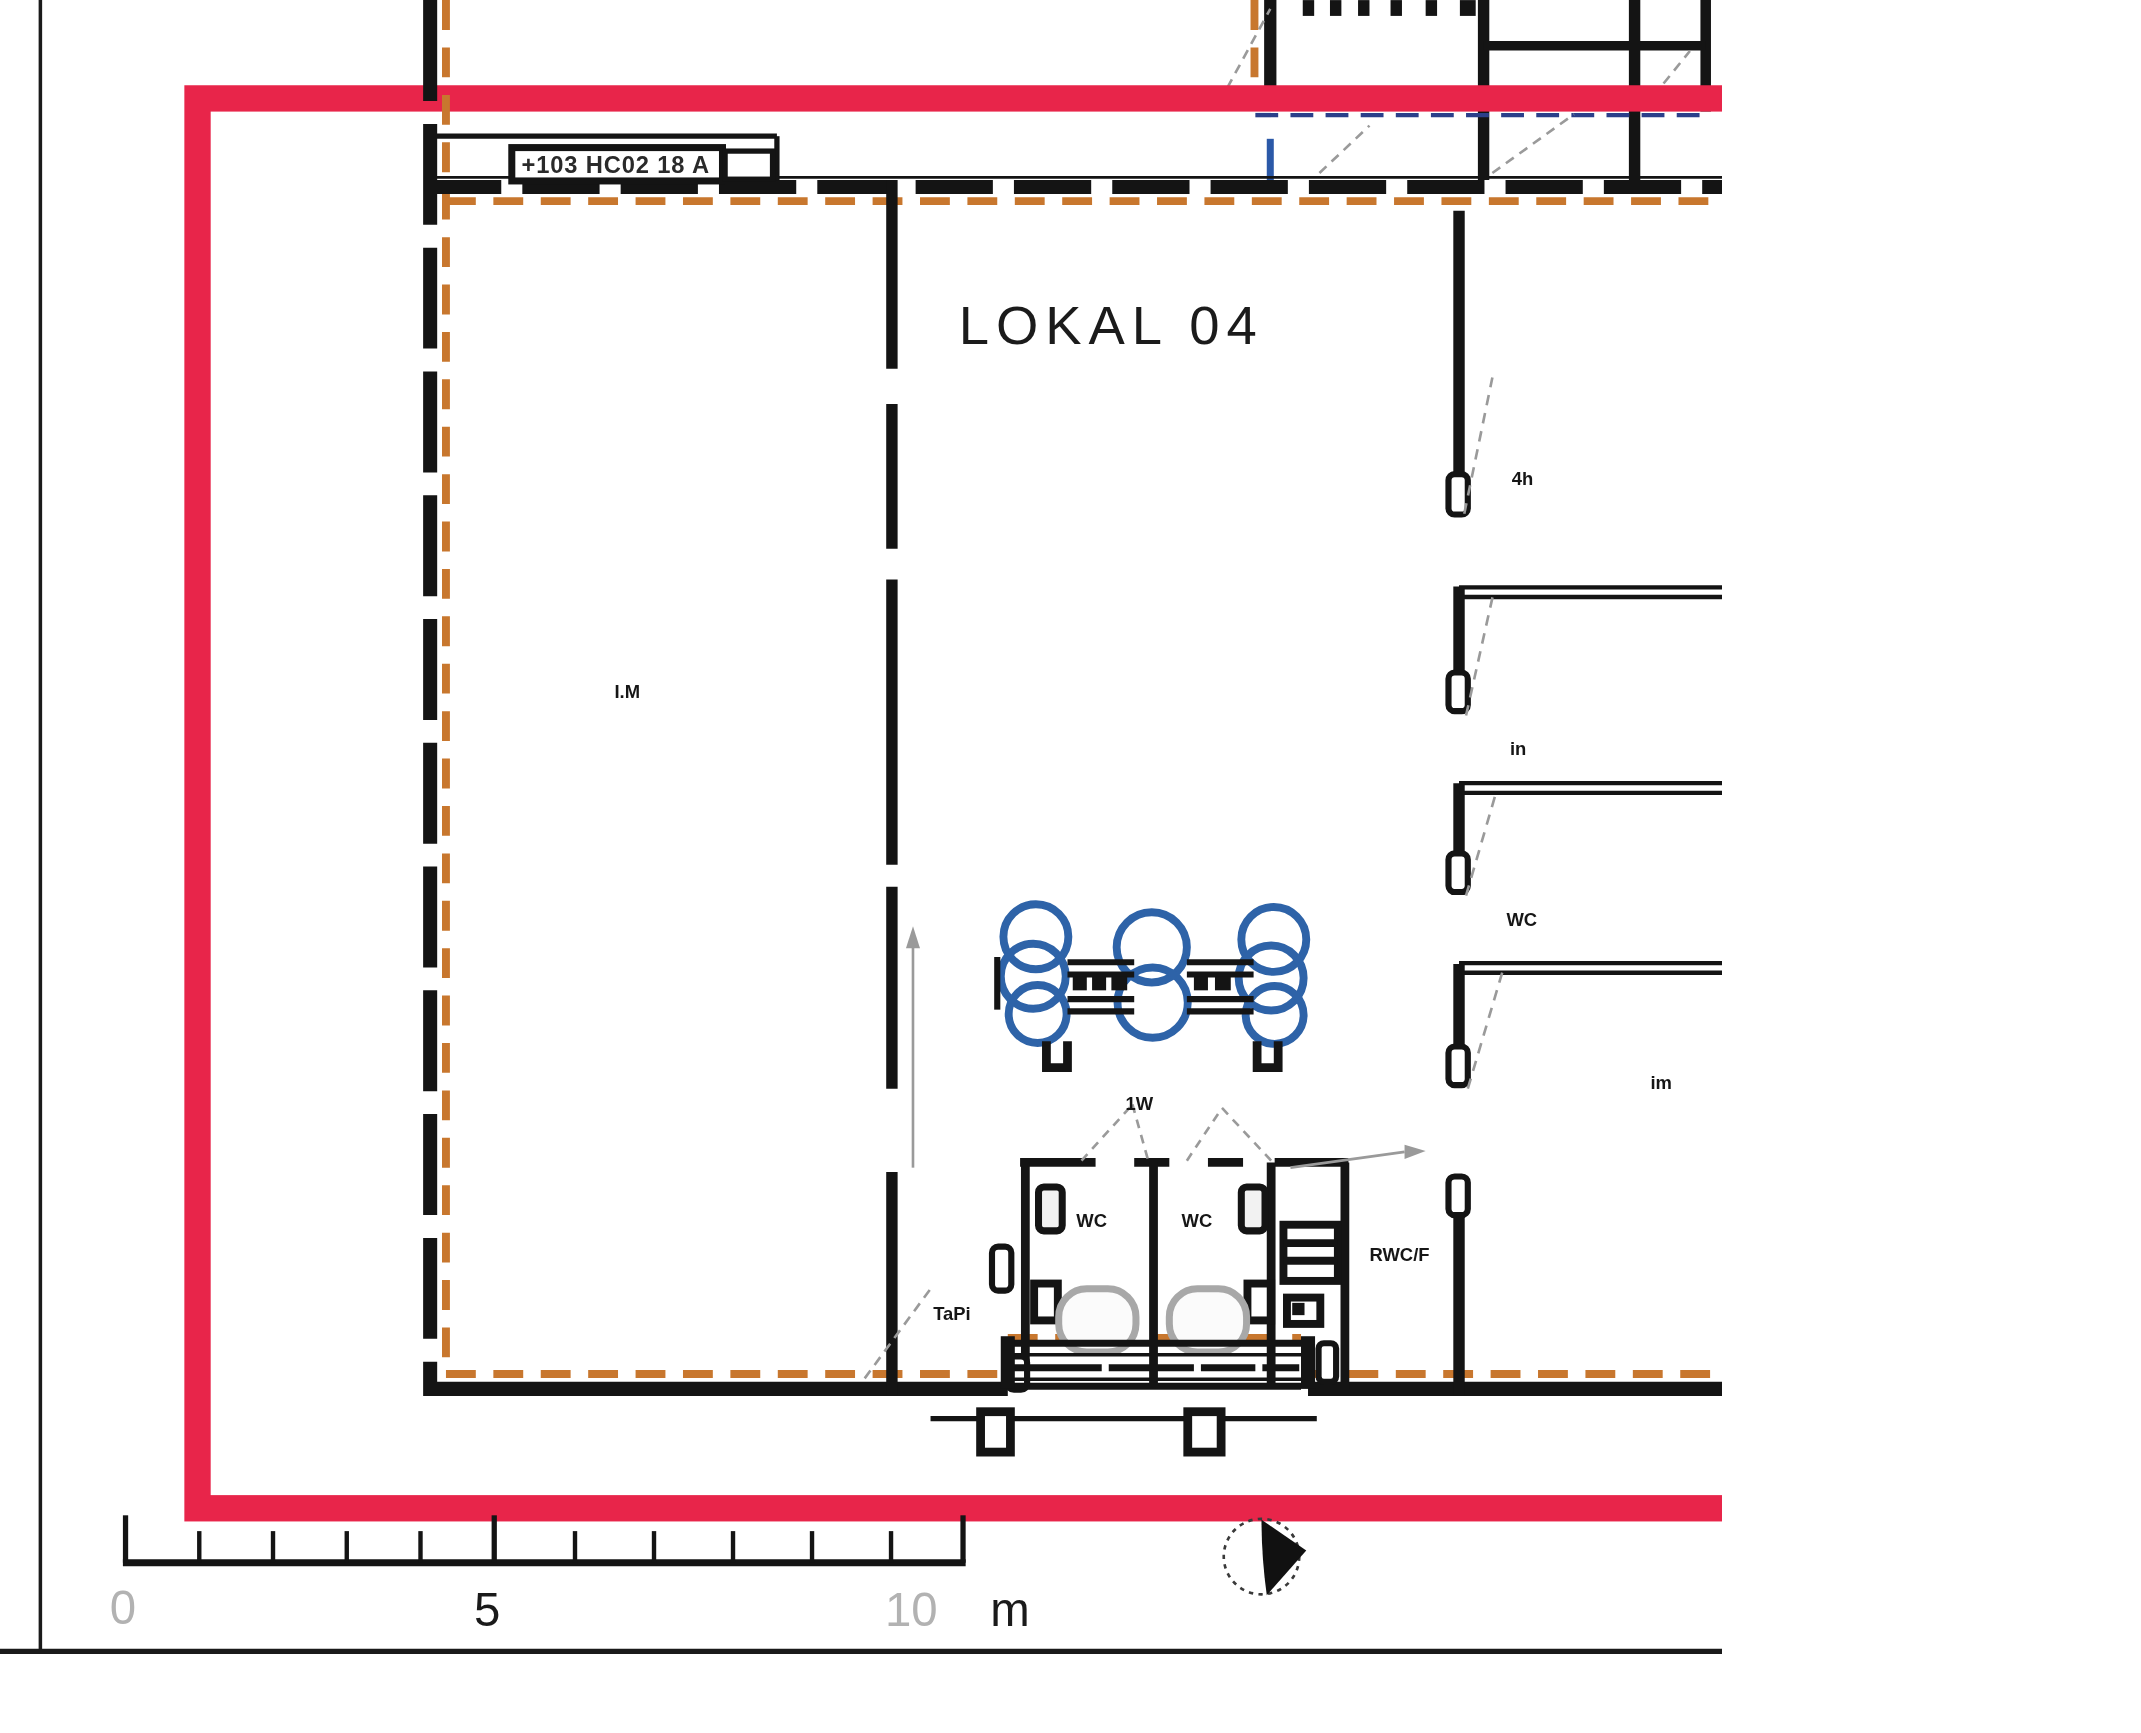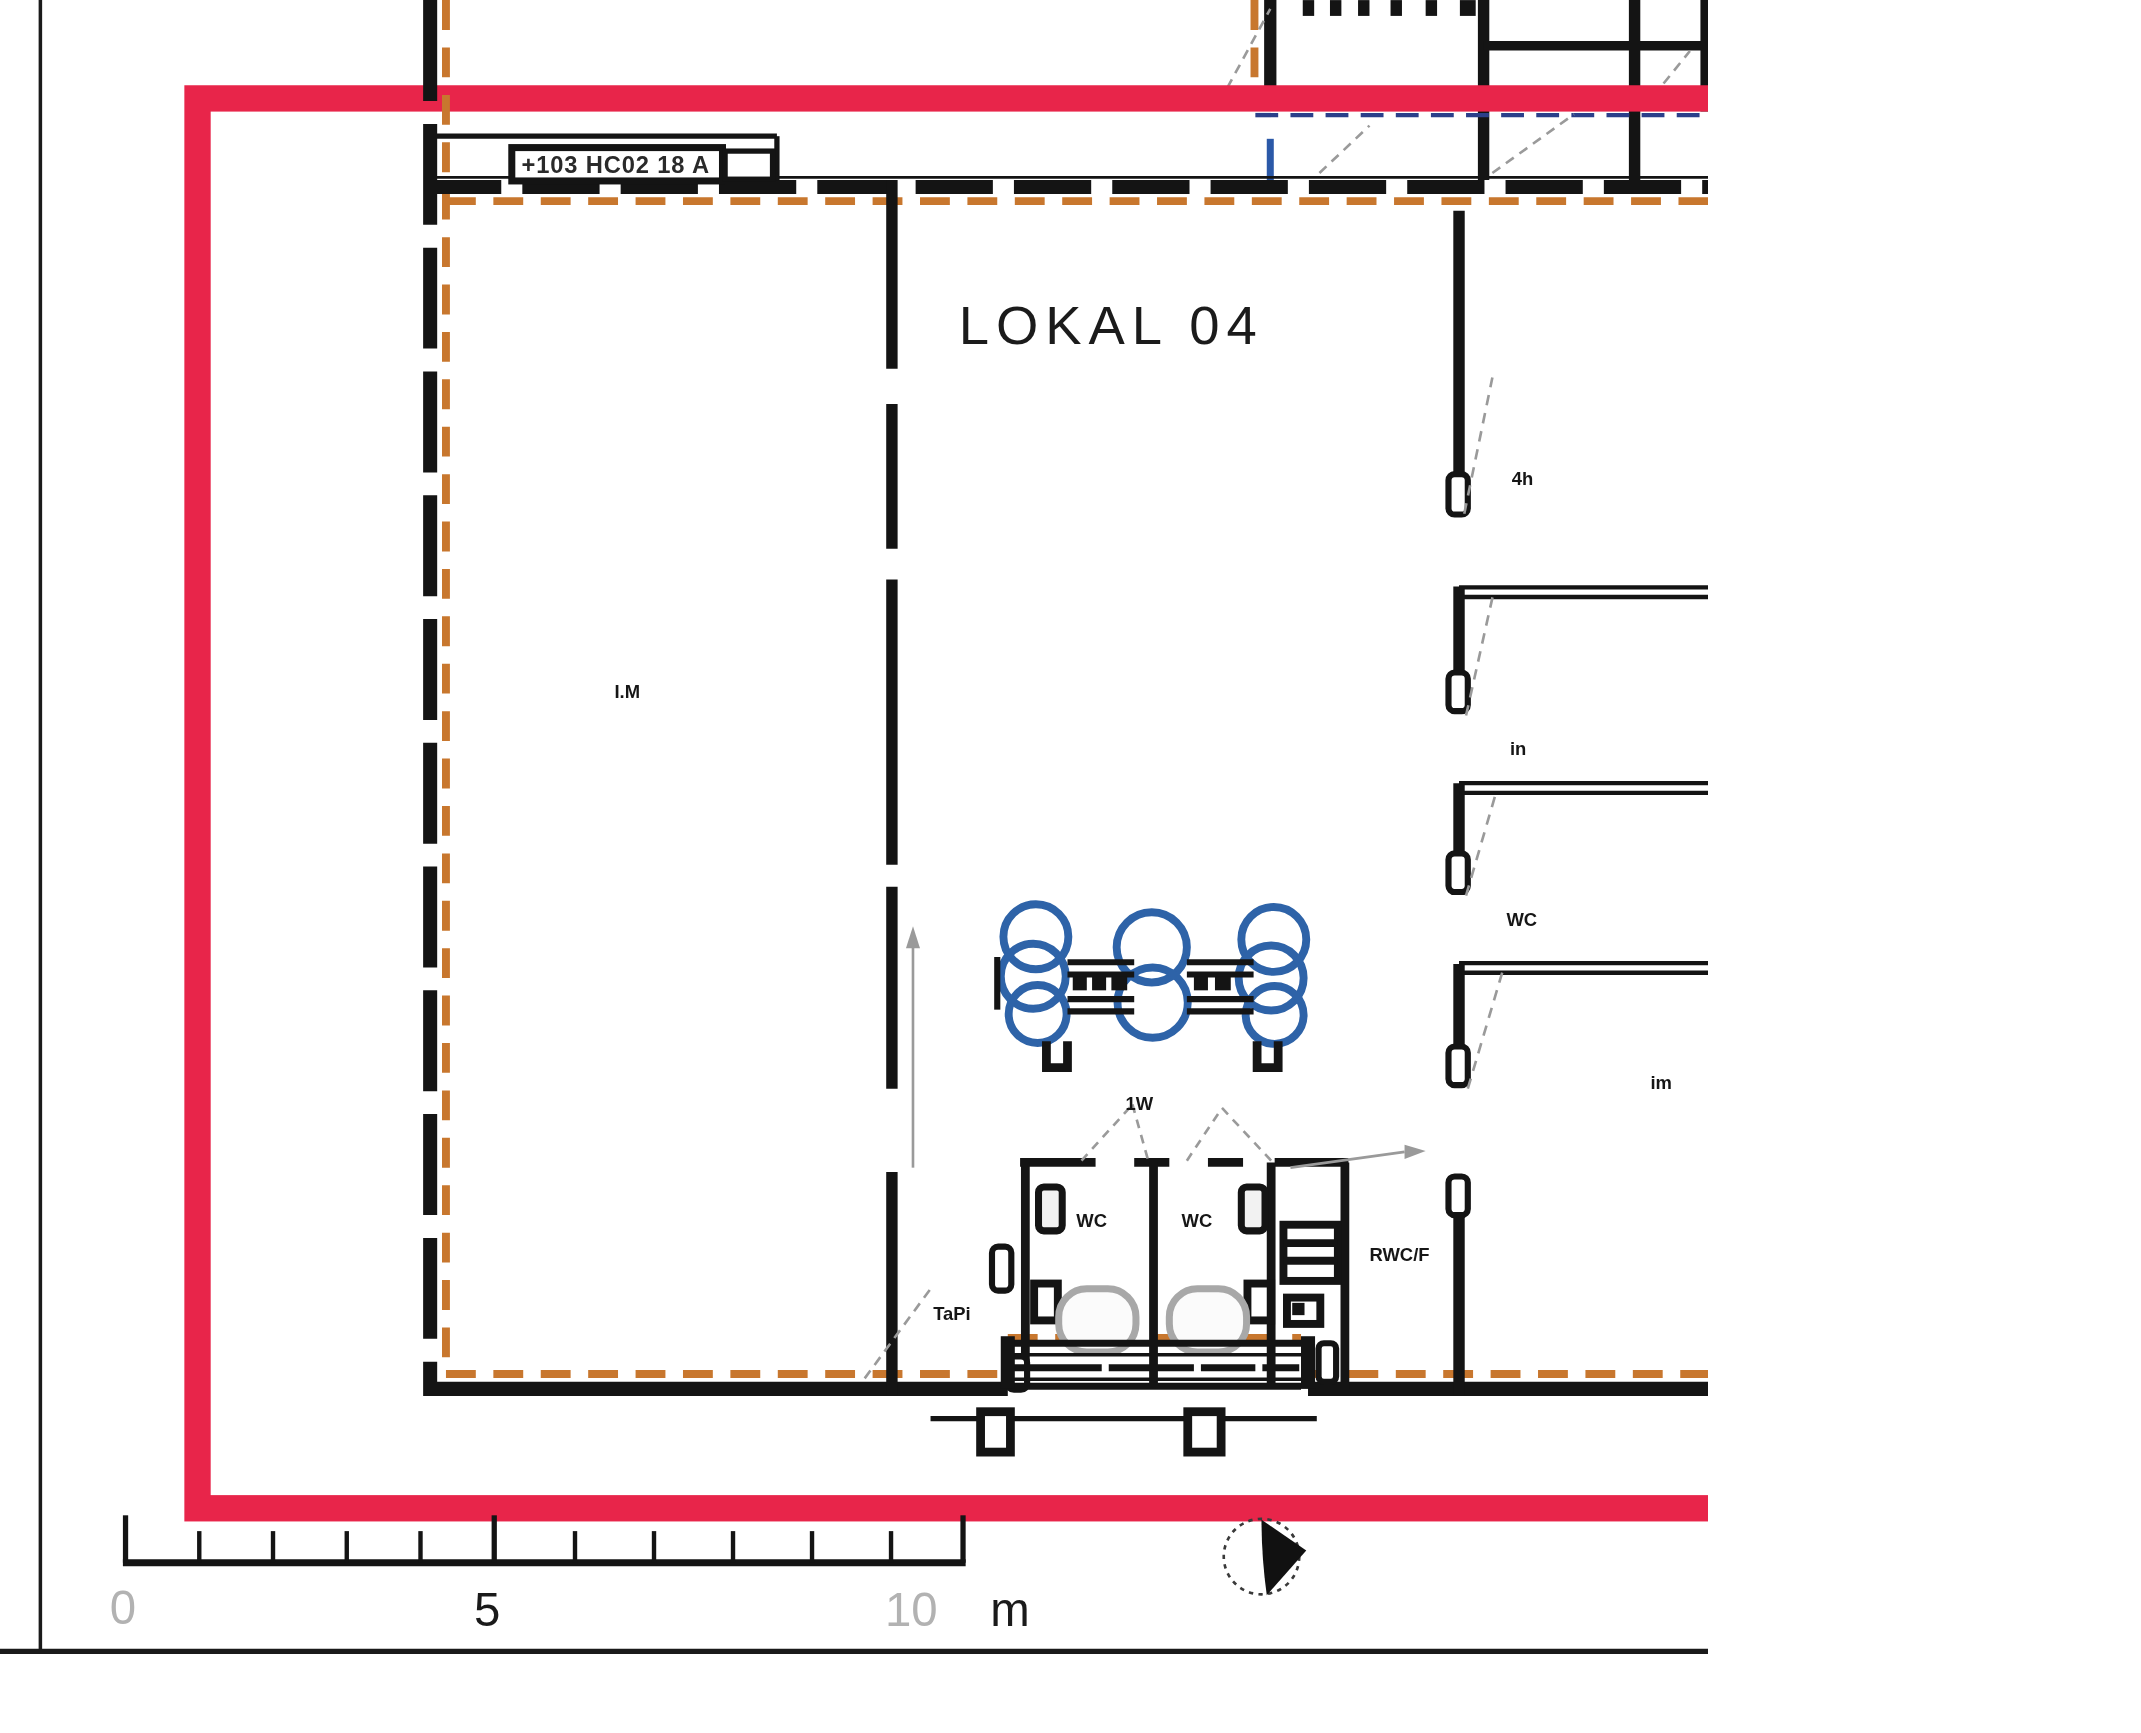--- a/index.html
+++ b/index.html
@@ -1,17 +1,17 @@
 <!DOCTYPE html>
 <html style="font-size:14px"><head>
 <meta charset="utf-8">
 <style>
   html,body{margin:0;padding:0;background:#ffffff;}
   .canvas{position:relative;width:1708px;height:1734px;background:#ffffff;overflow:hidden;
-          font-family:"Liberation Sans", sans-serif;}
+          font-family:"Liberation Sans", sans-serif;padding-left:14px;}
   svg{position:absolute;left:0;top:0;}
   .wall{stroke:#141414;fill:none;}
   .faint{stroke:#9a9a9a;fill:none;}
   text{font-family:"Liberation Sans", sans-serif;}
   .tinylabel{font-weight:bold;font-size:21px;fill:#161616;}
   .unit-title{font-size:62px;letter-spacing:8px;fill:#1b1b1b;}
   .scale-num-dark{font-size:54px;fill:#1a1a1a;}
   .scale-num-gray{font-size:54px;fill:#b2b2b2;}
   .sign-text{font-size:27px;font-weight:bold;fill:#2a2a2a;letter-spacing:1px;}
 </style>

